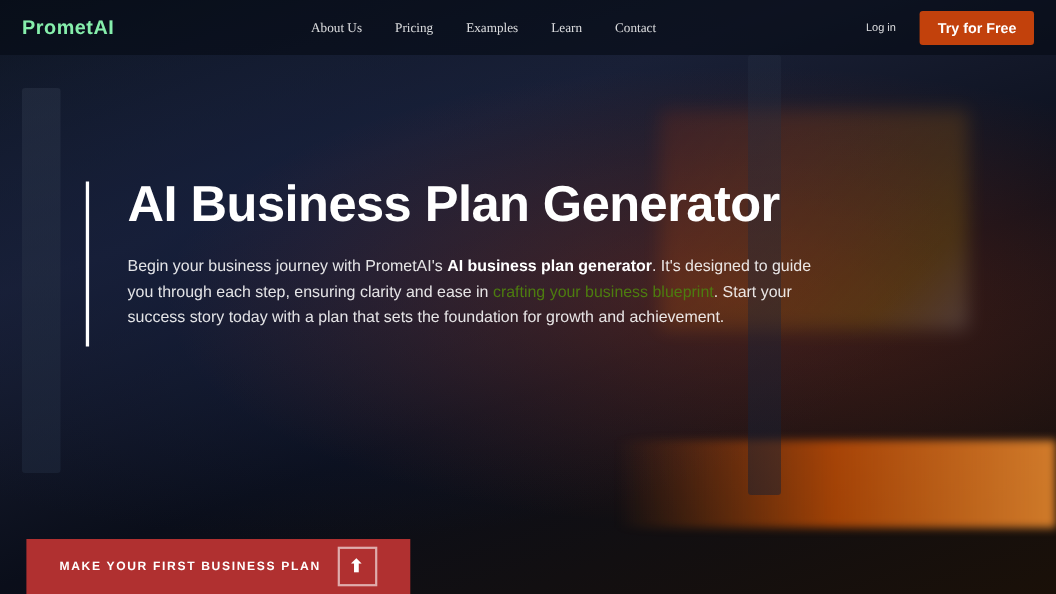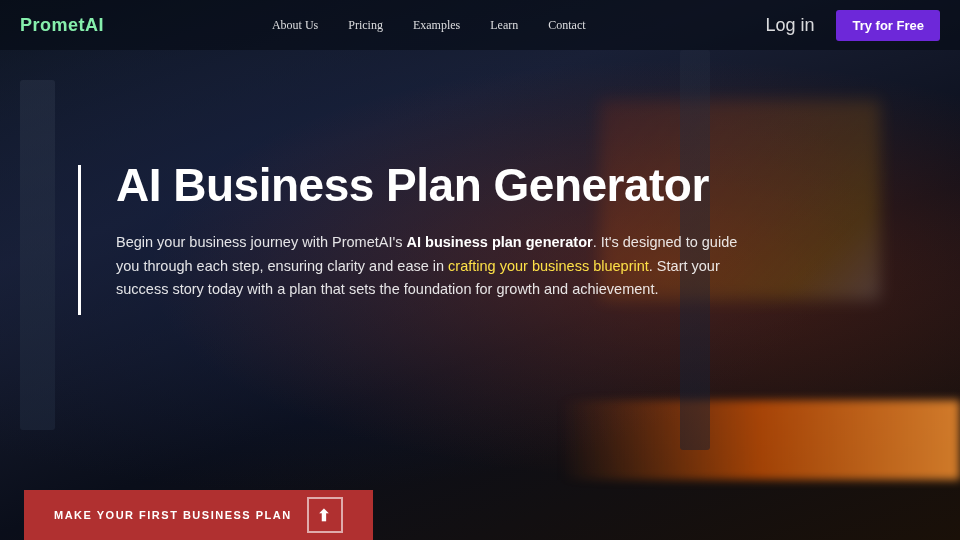--- a/index.html
+++ b/index.html
@@ -86,29 +86,29 @@
     }
 
     .nav-actions {
       display: flex;
       align-items: center;
       gap: 10px;
     }
 
     .btn-login {
       color: rgba(255,255,255,0.85);
-      font-size: 18px;
+      font-size: 10px;
       cursor: pointer;
       background: none;
       border: none;
       padding: 6px 12px;
     }
 
     .btn-try {
-      background: #6d28d9;
+      background: #c2410c;
       color: #ffffff;
       font-size: 13px;
       font-weight: 600;
       cursor: pointer;
       border: none;
       padding: 8px 16px;
       border-radius: 3px;
     }
 
     
@@ -146,21 +146,21 @@
       line-height: 1.65;
       max-width: 640px;
     }
 
     .hero-description strong {
       color: #ffffff;
       font-weight: 700;
     }
 
     .hero-description a {
-      color: #fde047;
+      color: #4d7c0f;
       text-decoration: none;
     }
 
     
     .bottom-bar {
       position: absolute;
       bottom: 0;
       left: 0;
       right: 0;
       height: 50px;

